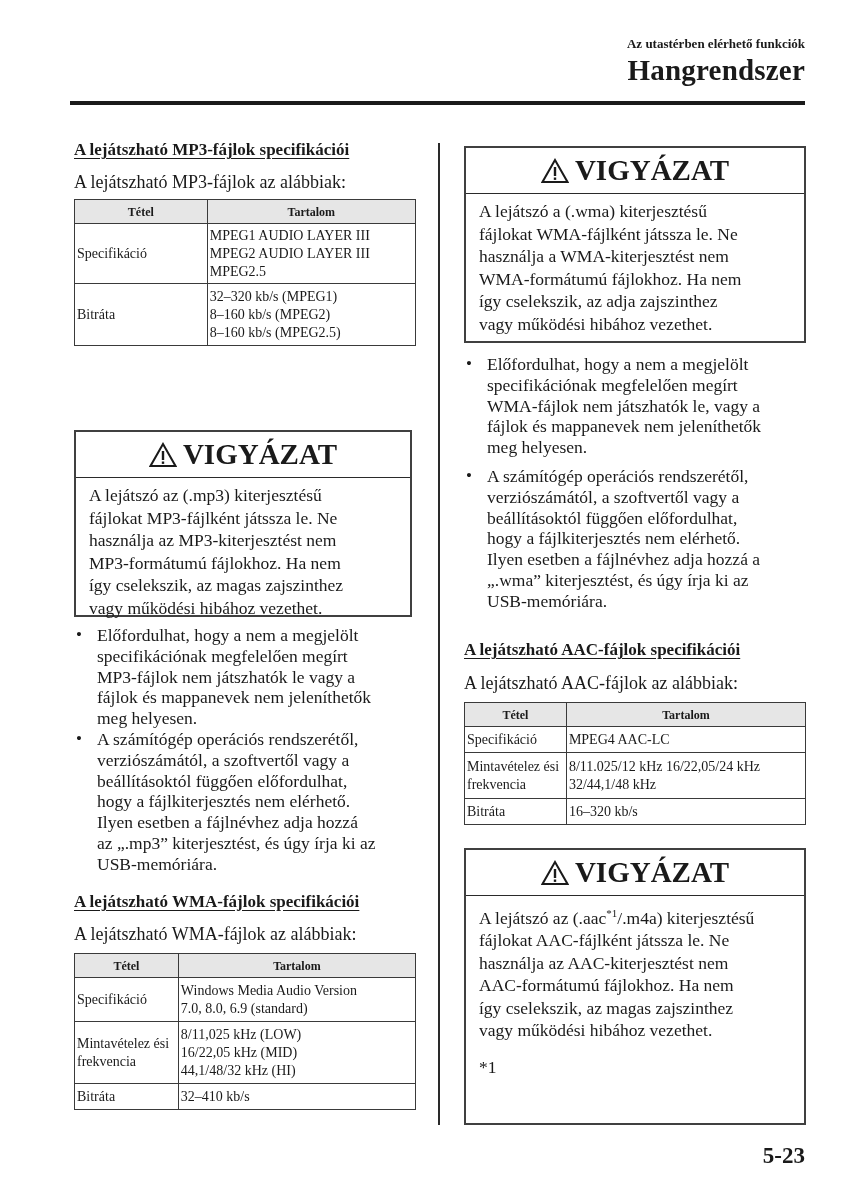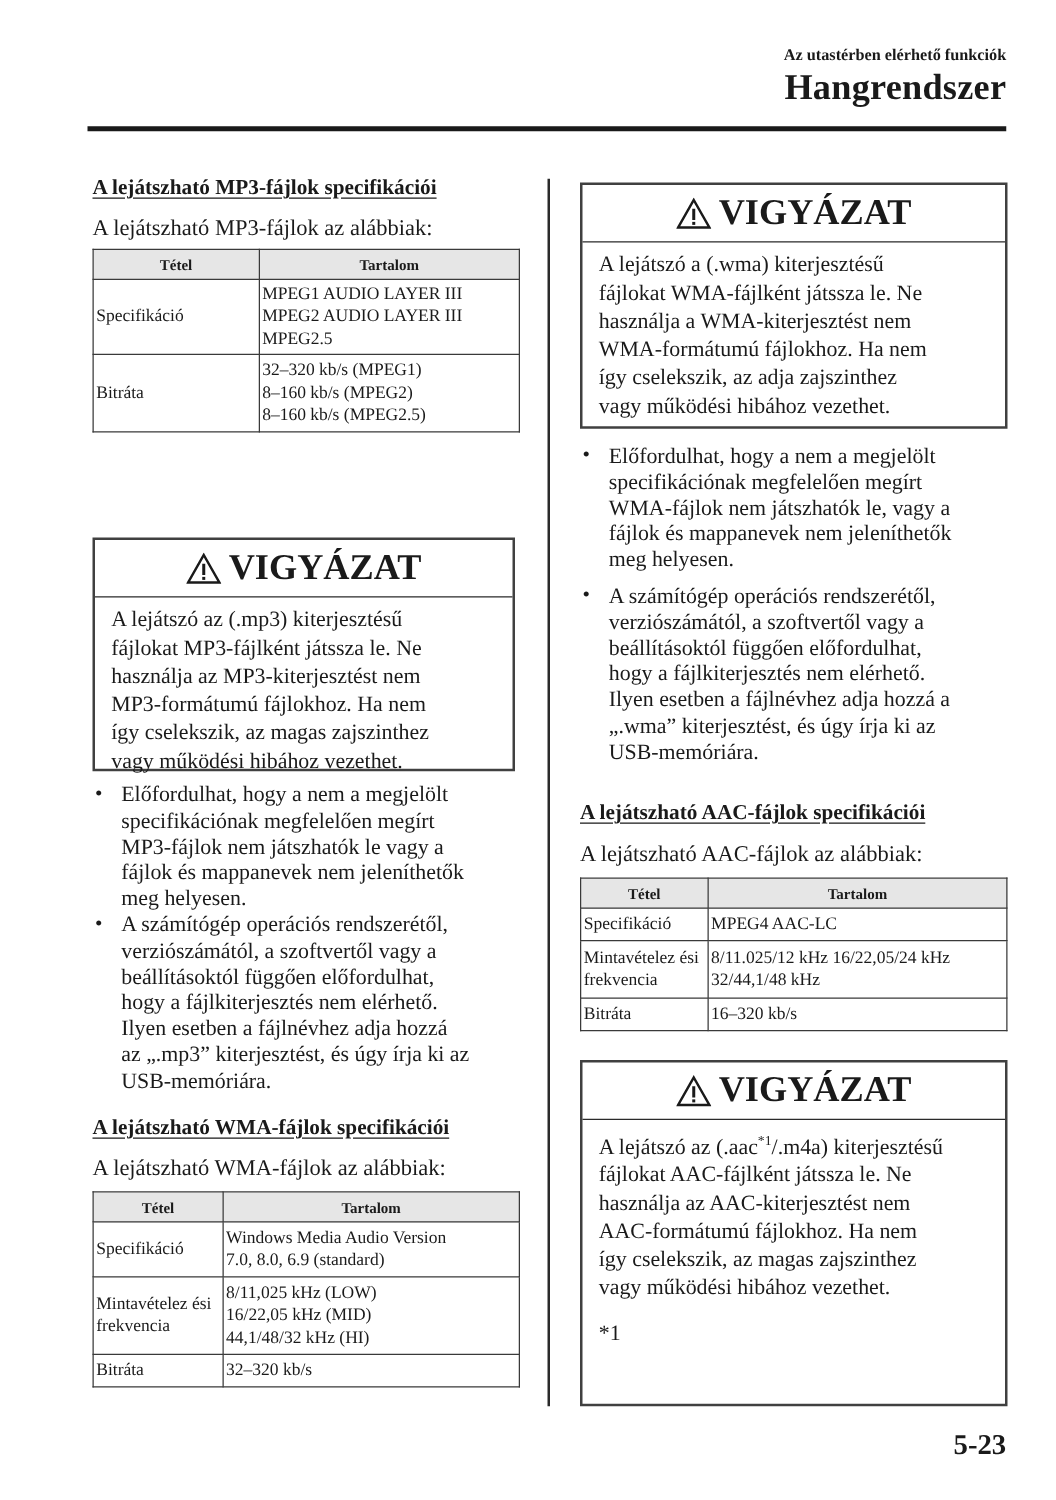--- a/index.html
+++ b/index.html
@@ -127,21 +127,21 @@
 7.0, 8.0, 6.9 (standard)</td>
     </tr>
     <tr style="height:62px;">
       <td>Mintavételez ési frekvencia</td>
       <td class="val">8/11,025 kHz (LOW)
 16/22,05 kHz (MID)
 44,1/48/32 kHz (HI)</td>
     </tr>
     <tr style="height:26px;">
       <td>Bitráta</td>
-      <td class="val">32–320 kb/s</td>
+      <td class="val">32–410 kb/s</td>
     </tr>
   </tbody>
     </table>
 </div>
 
 <div class="col col-right">
   <div class="caution" style="top:146px; width:342px; height:197px;">
     <div class="caution-head">
       <svg viewBox="0 0 28 26">
           <polygon points="14,2 26.5,24 1.5,24" fill="none" stroke="#1a1a1a" stroke-width="2"></polygon>

